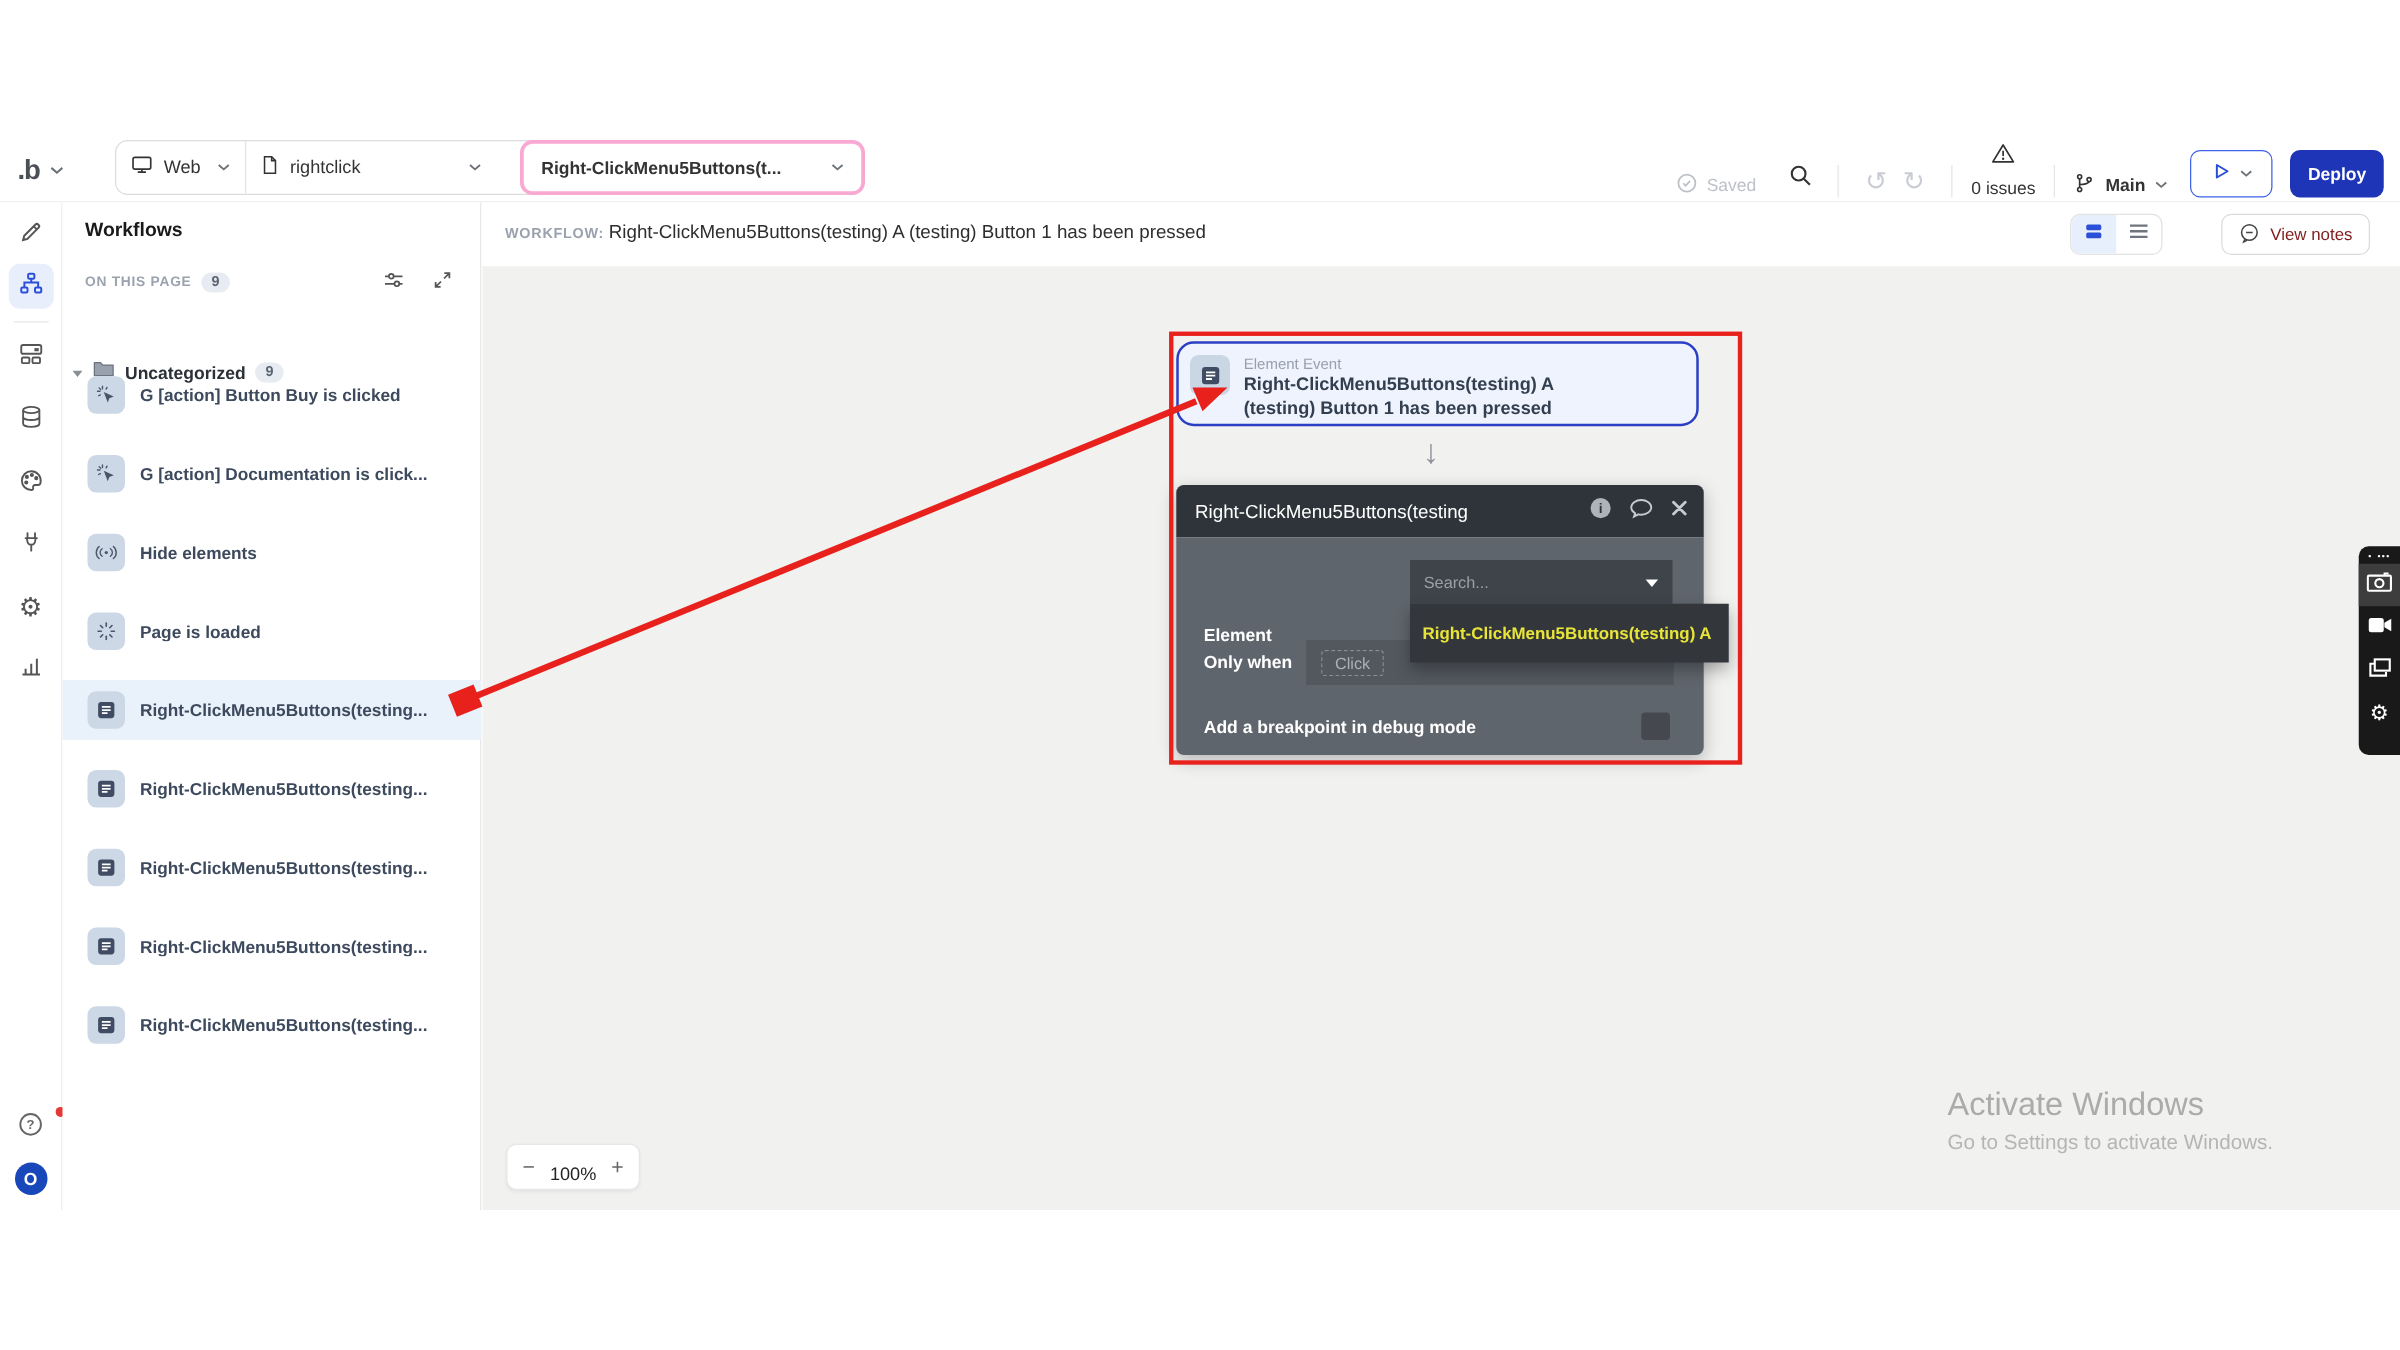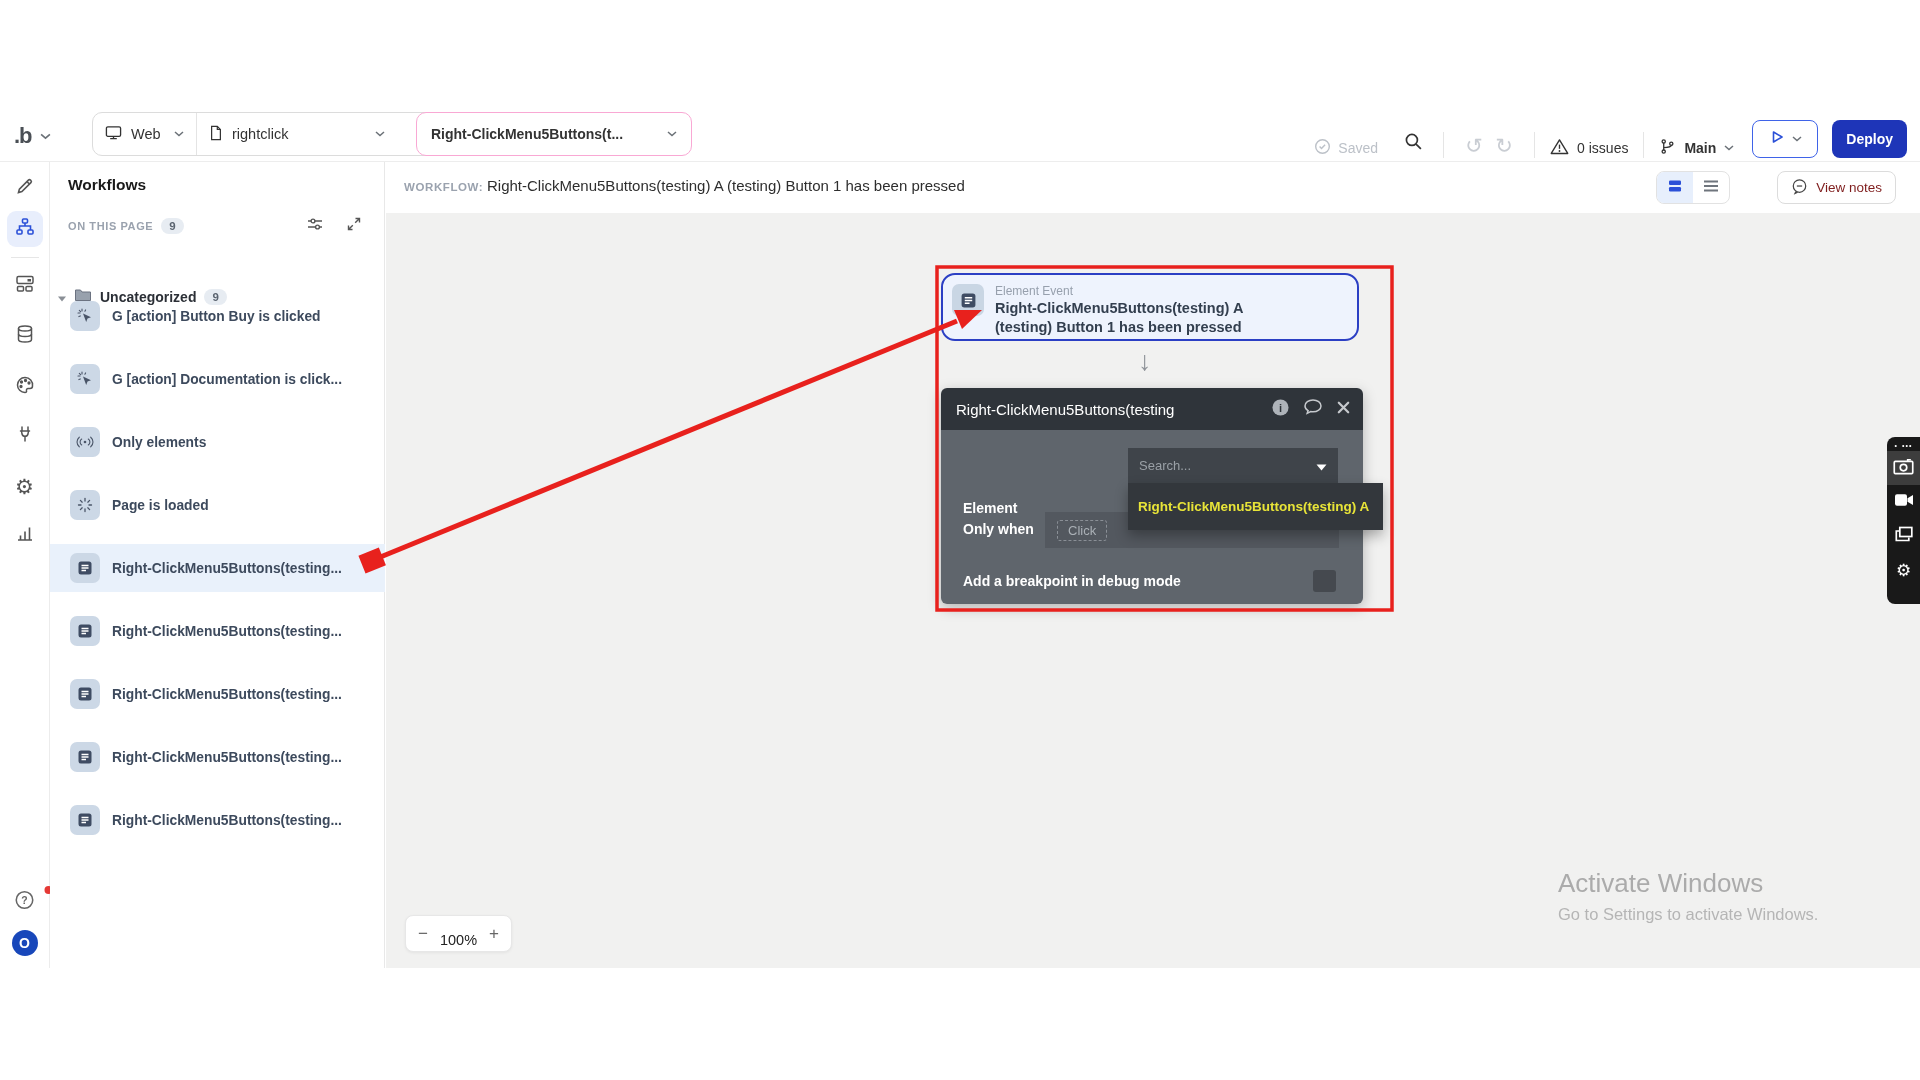--- a/index.html
+++ b/index.html
@@ -10,28 +10,28 @@
   
   .topbar { position:absolute; left:0; top:110px; width:1920px; height:52px; background:#fff; border-bottom:1px solid #ededed; }
   .logo { position:absolute; left:14px; top:8px; height:36px; display:flex; align-items:center; gap:8px; cursor:pointer; }
   .logo-text { font-size:22px; font-weight:bold; color:#4a4f55; letter-spacing:-1px; }
   .chev { color:#6b7177; display:inline-flex; }
   .combo { position:absolute; left:92px; top:2px; width:368px; height:44px; border:1px solid #dcdcdc; border-radius:10px; background:#fff; display:flex; }
   .combo-seg { display:flex; align-items:center; gap:9px; padding:0 12px; cursor:pointer; font-size:14.5px; color:#333; }
   .combo-seg .grow { flex:1; }
   .seg1 { width:104px; border-right:1px solid #e4e4e4; }
   .seg2 { width:200px; }
-  .select-box { position:absolute; left:416px; top:2px; width:276px; height:44px; border:1px solid #f9a8d4; border-radius:10px; background:#fff; display:flex; align-items:center; padding:0 14px; gap:10px; font-size:14px; font-weight:600; color:#333; cursor:pointer; }
+  .select-box { position:absolute; left:416px; top:2px; width:276px; height:44px; border:3px solid #f9a8d4; border-radius:10px; background:#fff; display:flex; align-items:center; padding:0 14px; gap:10px; font-size:14px; font-weight:600; color:#333; cursor:pointer; }
   .select-box .grow { flex:1; }
   .tb-right { position:absolute; right:13px; top:2px; height:46px; display:flex; align-items:flex-end; }
   .tb-div { width:1px; height:26px; background:#e5e5e5; margin:0 15px; }
   .saved { display:flex; align-items:center; gap:7px; color:#bcc1c8; font-size:14px; margin-right:20px; }
   .iconbtn { display:flex; align-items:center; justify-content:center; width:30px; height:30px; cursor:pointer; }
   .undo-redo { font-size:21px; color:#c9cdd3; width:30px; text-align:center; cursor:pointer; }
-  .issues { display:flex; align-items:center; gap:8px; font-size:14px; color:#333; cursor:pointer; }
+  .issues { display:flex; align-items:center; gap:8px; font-size:14px; color:#333; cursor:pointer;flex-direction:column; }
   .branch { display:flex; align-items:center; gap:8px; font-size:14px; font-weight:600; color:#333; cursor:pointer; margin-right:18px; }
   .preview-btn { width:66px; height:38px; border:1.5px solid #3f63e8; border-radius:8px; background:#fff; display:flex; align-items:center; justify-content:center; gap:7px; cursor:pointer; margin-right:14px; }
   .deploy-btn { height:38px; padding:0 14px; border-radius:8px; background:#1e35b8; color:#fff; font-size:14px; font-weight:600; display:flex; align-items:center; cursor:pointer; border:none; }
 
   
   .rail { position:absolute; left:0; top:162px; width:50px; height:806px; background:#fff; border-right:1px solid #ececec; }
   .rail-ic { position:absolute; left:50%; transform:translate(-50%,-50%); display:flex; align-items:center; justify-content:center; cursor:pointer; }
   .rail-active { width:36px; height:36px; background:#e8eefc; border-radius:9px; }
   .rail-divider { position:absolute; left:11px; width:28px; height:1px; background:#e6e6e6; }
   .gear-glyph { font-size:21px; color:#555; line-height:1; }
@@ -359,21 +359,21 @@
       </span>
       <span class="wf-label">G [action] Documentation is click...</span>
     </div>
     <div class="wf-row" style="top:256px">
       <span class="chip">
         <svg width="18" height="12" viewBox="0 0 18 12" fill="none" stroke="#4a5568" stroke-width="1.1" stroke-linecap="round">
             <path d="M3.3 1.2a6.2 6.2 0 0 0 0 9.6M5.7 3a3.6 3.6 0 0 0 0 6M14.7 1.2a6.2 6.2 0 0 1 0 9.6M12.3 3a3.6 3.6 0 0 1 0 6"></path>
             <circle cx="9" cy="6" r="1.3" fill="#4a5568" stroke="none"></circle>
           </svg>
       </span>
-      <span class="wf-label">Only elements</span>
+      <span class="wf-label">Hide elements</span>
     </div>
     <div class="wf-row" style="top:319px">
       <span class="chip">
         <svg width="16" height="16" viewBox="0 0 16 16" stroke="#4a5568" stroke-width="1.3" stroke-linecap="round">
           <g>
               <line x1="8" y1="1.5" x2="8" y2="4"></line>
               <line x1="8" y1="1.5" x2="8" y2="4" transform="rotate(45 8 8)"></line>
               <line x1="8" y1="1.5" x2="8" y2="4" transform="rotate(90 8 8)"></line>
               <line x1="8" y1="1.5" x2="8" y2="4" transform="rotate(135 8 8)"></line>
               <line x1="8" y1="1.5" x2="8" y2="4" transform="rotate(180 8 8)"></line>

